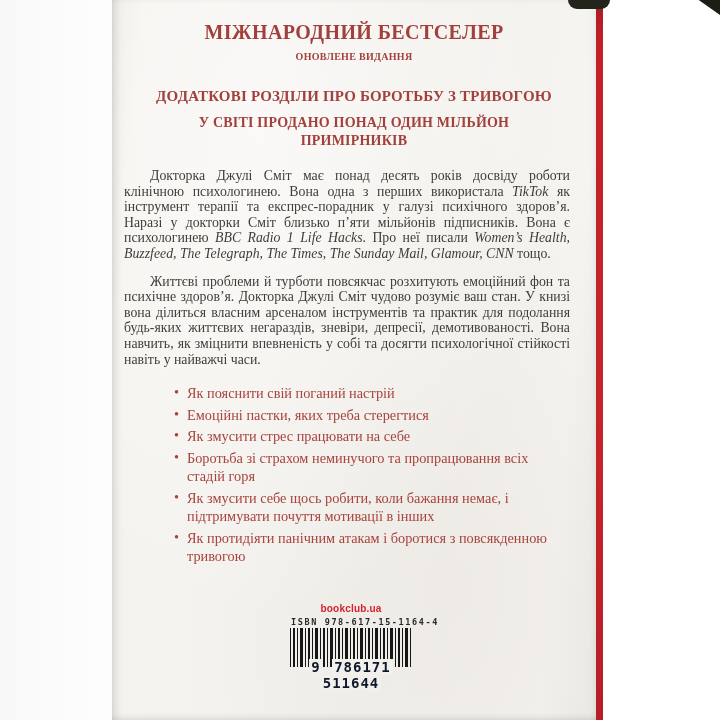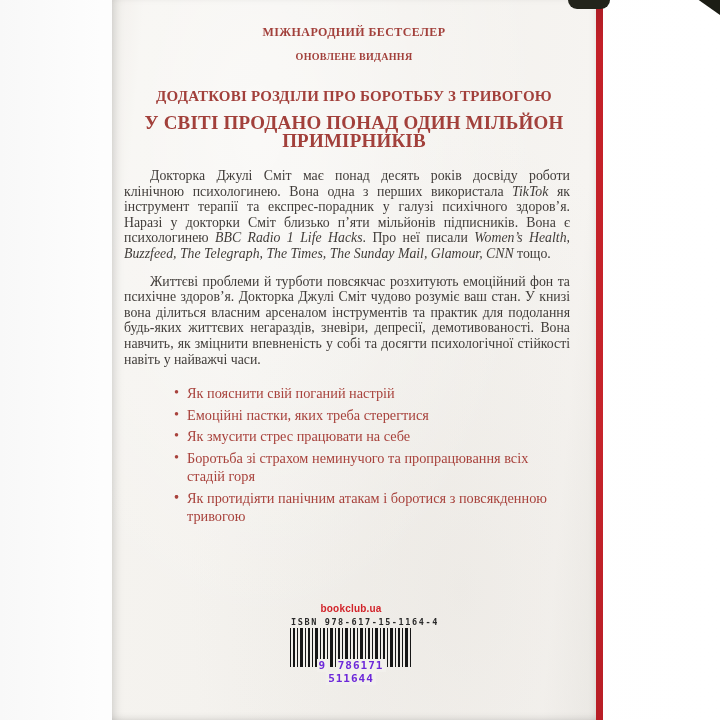--- a/index.html
+++ b/index.html
@@ -14,44 +14,44 @@
       linear-gradient(95deg,#edeae5 0%,#f5f3ef 6%,#f3f1ed 55%,#f6f4f1 90%,#eceae6 100%);
     box-shadow:inset 7px 0 12px -7px rgba(0,0,0,.22), inset -5px 0 9px -6px rgba(0,0,0,.10), inset 0 -8px 10px -8px rgba(0,0,0,.12);}
 
   .red-edge{position:absolute;left:596px;top:0;width:7px;height:720px;
     background:linear-gradient(180deg,#a81c24 0,#c32028 6%,#c6242b 60%,#b81e26 100%);}
   .dark-spot{position:absolute;left:568px;top:0;width:42px;height:9px;background:#23241b;border-radius:0 0 9px 9px;}
   .corner-obj{position:absolute;right:0;top:0;width:26px;height:15px;background:#1c1d15;clip-path:polygon(18% 0,100% 0,100% 100%);}
 
   
   .head{margin-top:21px;text-align:center;color:#a2403b;font-weight:bold;}
-  .h1{font-size:12px;letter-spacing:.4px;line-height:22px;}
+  .h1{font-size:20px;letter-spacing:.4px;line-height:22px;}
   .h2{font-size:10px;margin-top:8px;letter-spacing:.3px;}
   .h3{font-size:15px;margin-top:26px;letter-spacing:.2px;}
-  .h4{font-size:19px;margin-top:9px;line-height:17.5px;letter-spacing:.2px;}
+  .h4{font-size:14px;margin-top:9px;line-height:17.5px;letter-spacing:.2px;}
 
   
   .para{margin:0;padding:0 26px 0 12px;font-size:13.8px;line-height:15.6px;
     text-align:justify;text-indent:26px;color:#403c39;hyphens:none;}
   .para.first{margin-top:19px;}
   .para.second{margin-top:12px;}
 
   
   .bullets{margin:17px 0 0 0;padding:0 46px 0 75px;list-style:none;}
   .bullets li{position:relative;font-size:14.3px;line-height:18.5px;color:#a8423c;margin-bottom:3px;}
   .bullets li .dot{position:absolute;left:-13px;top:-1px;color:#a8423c;}
 
   
   .footer{position:absolute;left:0;top:603px;width:478px;text-align:center;}
   .site{font-family:"Liberation Sans","DejaVu Sans",sans-serif;font-weight:bold;font-size:10px;color:#d2232a;letter-spacing:.2px;}
   .isbn{font-family:"DejaVu Sans Mono","Liberation Mono",monospace;font-size:8.5px;font-weight:bold;letter-spacing:1.6px;color:#2a2a2a;margin-top:3px;padding-left:28px;}
   .barcode{width:122px;margin:1px auto 0;}
   .bars{height:39px;
     background-image:repeating-linear-gradient(90deg,#161616 0 1.5px,transparent 1.5px 3px,#161616 3px 5.5px,transparent 5.5px 7px,#161616 7px 8px,transparent 8px 10.5px,#161616 10.5px 13.5px,transparent 13.5px 15px);}
-  .digits{font-family:"DejaVu Sans Mono","Liberation Mono",monospace;font-size:11px;font-weight:bold;color:#6d28d9;
+  .digits{font-family:"DejaVu Sans Mono","Liberation Mono",monospace;font-size:14px;font-weight:bold;color:#0f172a;
     letter-spacing:1px;margin-top:-8px;}
   .digits span{background:#f2f0ec;padding:0 2px;display:inline-block;}
 </style>
 </head>
 <body>
 
 <div class="scene">
   <div class="book">
 
     <div class="head h1">МІЖНАРОДНИЙ БЕСТСЕЛЕР</div>
@@ -64,21 +64,21 @@
 
     <p class="para first"><span>Докторка Джулі Сміт має понад десять років досвіду роботи клінічною психологинею. Вона одна з перших використала </span><span style="font-style: italic;">TikTok</span><span> як інструмент терапії та експрес-порадник у галузі психічного здоров’я. Наразі у докторки Сміт близько п’яти мільйонів підписників. Вона є психологинею </span><span style="font-style: italic;">BBC Radio 1 Life Hacks</span><span>. Про неї писали </span><span style="font-style: italic;">Women’s Health, Buzzfeed, The Telegraph, The Times, The Sunday Mail, Glamour, CNN</span><span> тощо.</span></p>
 
     <p class="para second">Життєві проблеми й турботи повсякчас розхитують емоційний фон та психічне здоров’я. Докторка Джулі Сміт чудово розуміє ваш стан. У книзі вона ділиться власним арсеналом інструментів та практик для подолання будь-яких життєвих негараздів, зневіри, депресії, демотивованості. Вона навчить, як зміцнити впевненість у собі та досягти психологічної стійкості навіть у найважчі часи.</p>
 
     <ul class="bullets">
       <li><span class="dot">•</span><span>Як пояснити свій поганий настрій</span></li>
       <li><span class="dot">•</span><span>Емоційні пастки, яких треба стерегтися</span></li>
       <li><span class="dot">•</span><span>Як змусити стрес працювати на себе</span></li>
       <li><span class="dot">•</span><span>Боротьба зі страхом неминучого та пропрацювання всіх стадій горя</span></li>
-      <li><span class="dot">•</span></li>
+      <li><span class="dot">•</span><span>Як змусити себе щось робити, коли бажання немає, і підтримувати почуття мотивації в інших</span></li>
       <li><span class="dot">•</span><span>Як протидіяти панічним атакам і боротися з повсякденною тривогою</span></li>
     </ul>
 
     <div class="footer">
       <div class="site">bookclub.ua</div>
       <div class="isbn">ISBN 978-617-15-1164-4</div>
       <div class="barcode">
         <div class="bars"></div>
         <div class="digits">
           <span>9</span>

